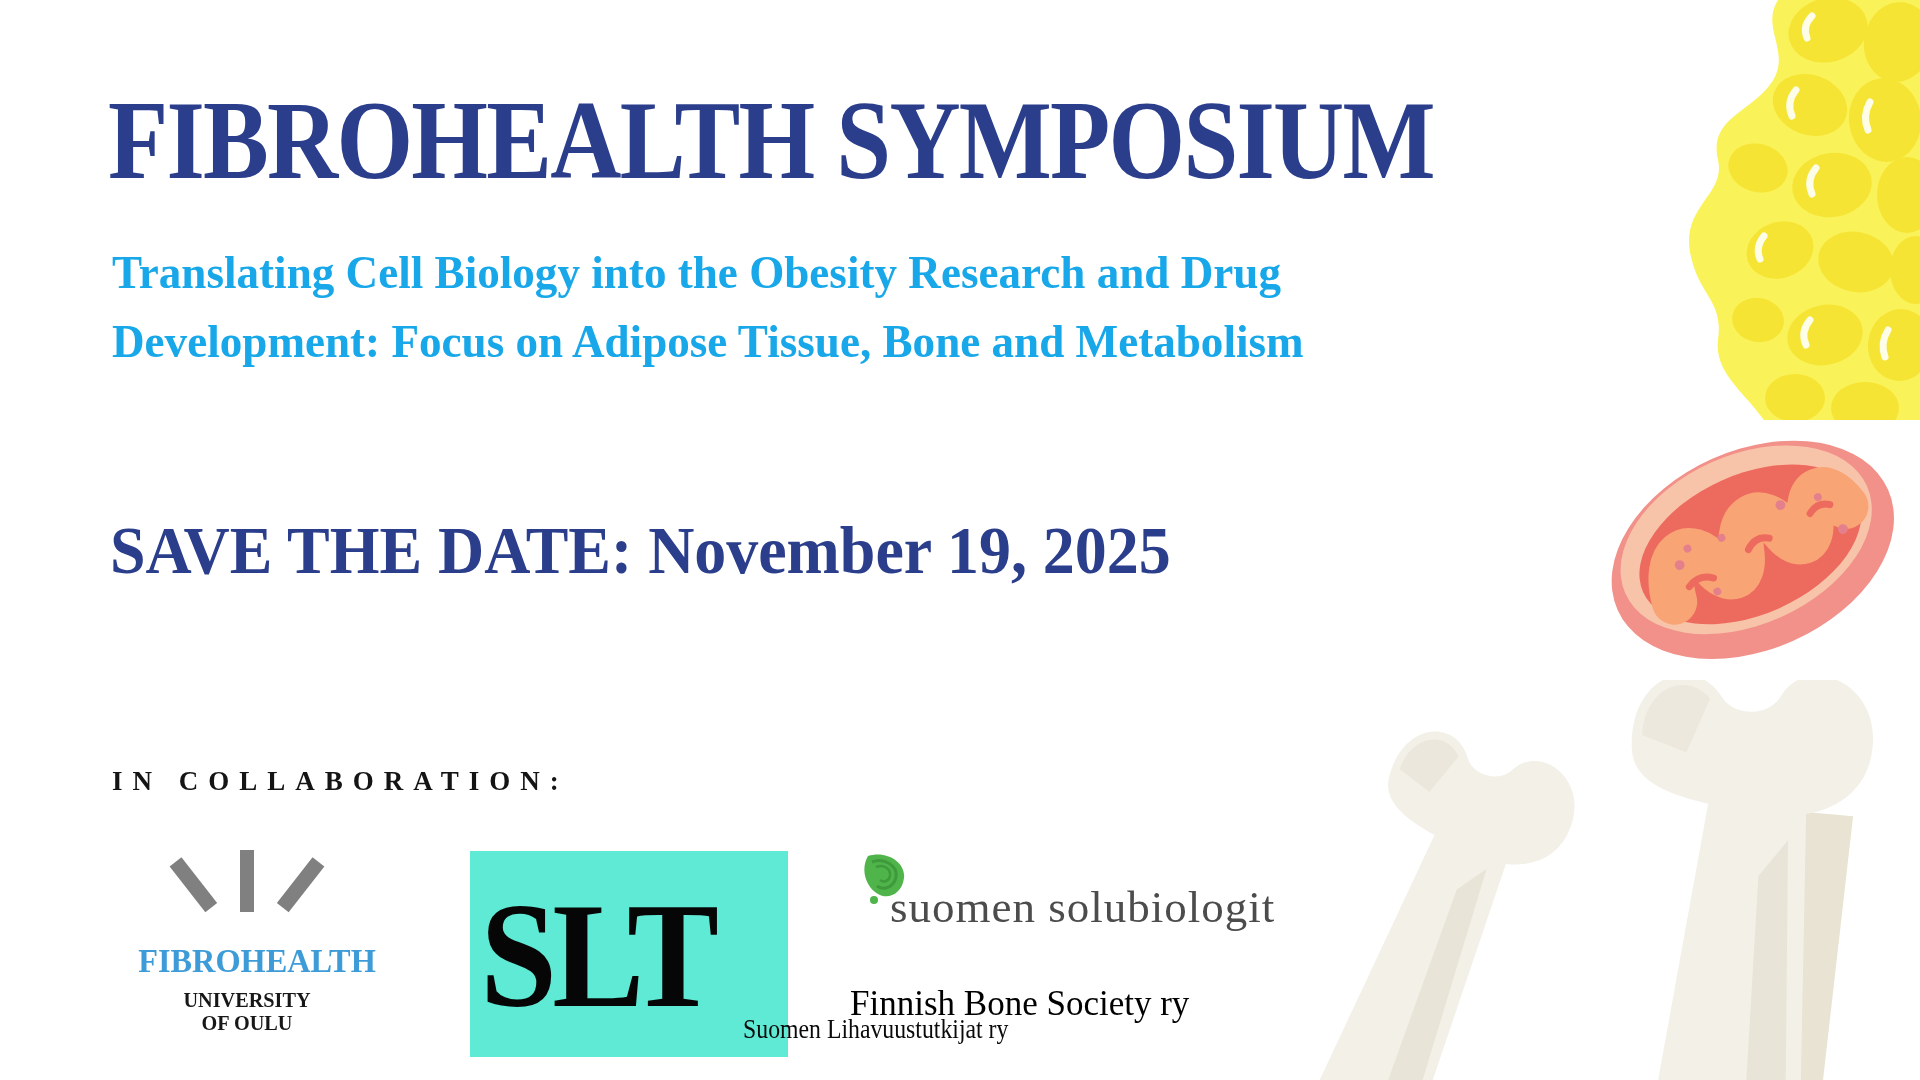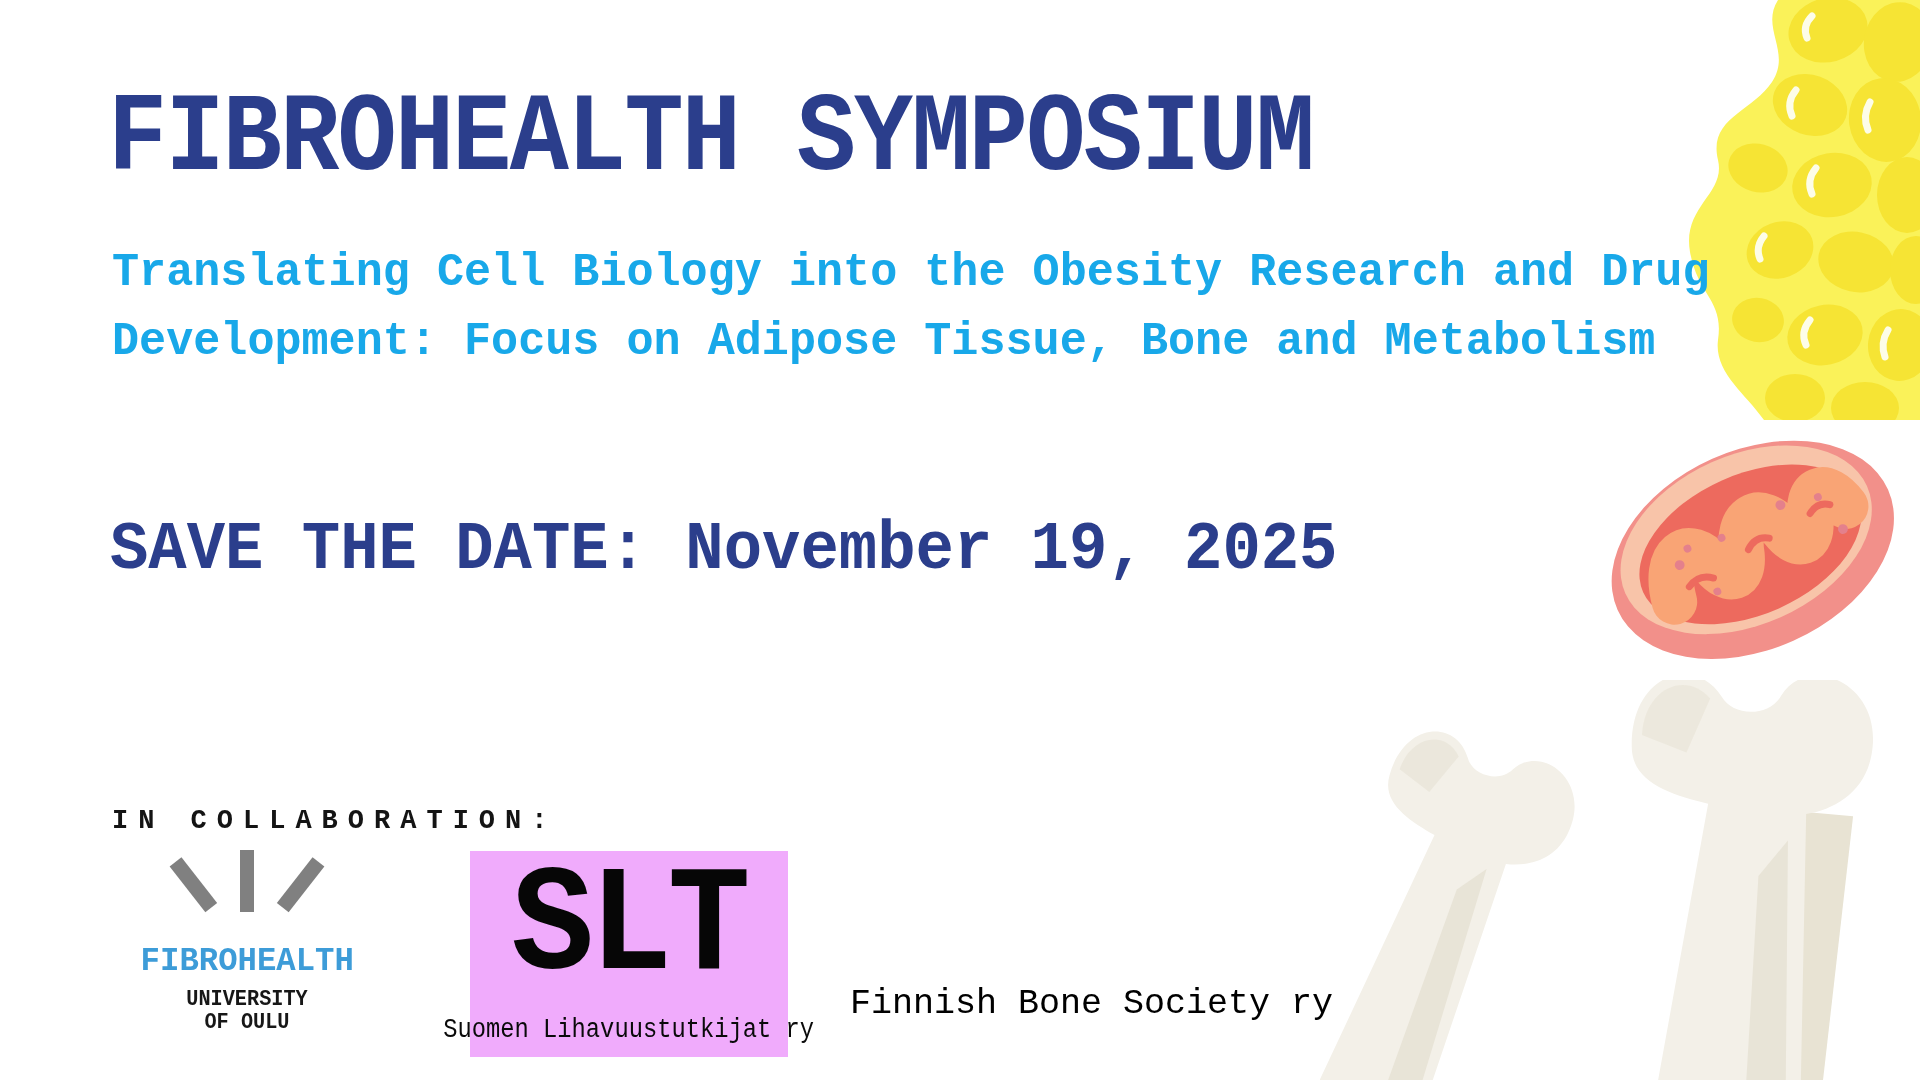--- a/index.html
+++ b/index.html
@@ -1,41 +1,41 @@
 <!DOCTYPE html>
 <html><head>
 <meta charset="utf-8">
 <style>
   html,body{margin:0;padding:0;background:#ffffff;}
   .canvas{position:relative;width:1920px;height:1080px;overflow:hidden;background:#ffffff;
-          font-family:Liberation Mono, monospace;}
+          font-family:Liberation Serif, serif;}
 
   .title{position:absolute;left:108px;top:84px;font-weight:800;font-size:112px;line-height:1;
          color:#2b3e8c;letter-spacing:-2px;transform:scaleX(0.88);transform-origin:left top;white-space:nowrap;}
 
   .subtitle{position:absolute;left:112px;top:238px;font-weight:700;font-size:47px;line-height:1.47;
             color:#18a8e9;transform:scaleX(0.96);transform-origin:left top;white-space:nowrap;}
 
   .save-date{position:absolute;left:110px;top:516px;font-weight:800;font-size:68px;line-height:1;
              color:#2b3e8c;transform:scaleX(0.94);transform-origin:left top;white-space:nowrap;}
 
   .collab{position:absolute;left:112px;top:766px;font-weight:700;font-size:27px;color:#141414;
-          letter-spacing:10px;white-space:nowrap;margin-top:40px;}
+          letter-spacing:10px;white-space:nowrap;}
 
   
   .fh-logo{position:absolute;left:116px;top:850px;width:230px;text-align:center;margin-left:16px;}
   .fh-rays{display:block;margin:0 auto 12px auto;}
   .fh-name{display:inline-block;font-weight:700;font-size:34px;color:#3d9cd8;letter-spacing:0;
            transform:scaleX(0.95);transform-origin:center top;white-space:nowrap;}
   .fh-univ{margin-top:8px;font-weight:700;font-size:22px;line-height:1.06;color:#171717;
            transform:scaleX(0.92);transform-origin:center top;}
 
   
-  .slt-box{position:absolute;left:470px;top:851px;width:318px;height:206px;background:#f0abfc;
-           display:flex;flex-direction:column;align-items:center;}
+  .slt-box{position:absolute;left:470px;top:851px;width:318px;height:206px;background:#5eead4;
+           display:flex;flex-direction:row;align-items:center;}
   .slt-abbr{margin-top:2px;font-weight:700;font-size:150px;line-height:1;color:#060606;
             letter-spacing:-5px;transform:scaleX(0.92);transform-origin:center top;}
   .slt-caption{margin-top:auto;margin-bottom:12px;font-weight:400;font-size:27px;color:#0a0a0a;
                transform:scaleX(0.88);transform-origin:center bottom;white-space:nowrap;}
 
   
   .solu{position:absolute;left:858px;top:854px;width:470px;height:84px;}
   .solu-icon{position:absolute;left:0;top:0;}
   .solu-name{position:absolute;left:32px;top:27px;font-weight:400;font-size:45px;color:#4c4c4c;
              letter-spacing:1px;white-space:nowrap;}
@@ -150,16 +150,25 @@
       <div>UNIVERSITY</div>
       <div>OF OULU</div>
     </div>
   </div>
 
   <div class="slt-box">
     <div class="slt-abbr">SLT</div>
     <div class="slt-caption">Suomen Lihavuustutkijat ry</div>
   </div>
 
+  <div class="solu">
+    <svg class="solu-icon" width="52" height="58" viewBox="0 0 52 58" aria-hidden="true">
+      <path d="M10 2 C28 -4 48 8 46 24 C44 40 30 46 20 40 C8 33 2 16 10 2 Z" fill="#4fb44a"></path>
+      <path d="M14 8 C26 3 40 12 38 23 C36 33 26 37 19 32" fill="none" stroke="#3e9a3b" stroke-width="3"></path>
+      <path d="M18 13 C26 10 33 15 32 22 C31 27 26 29 22 26" fill="none" stroke="#3e9a3b" stroke-width="2.5"></path>
+      <circle cx="16" cy="46" r="4" fill="#4fb44a"></circle>
+    </svg>
+    <div class="solu-name">suomen solubiologit</div>
+  </div>
 
   <div class="bone-soc">Finnish Bone Society ry</div>
 
 </div>
 
 </body></html>

